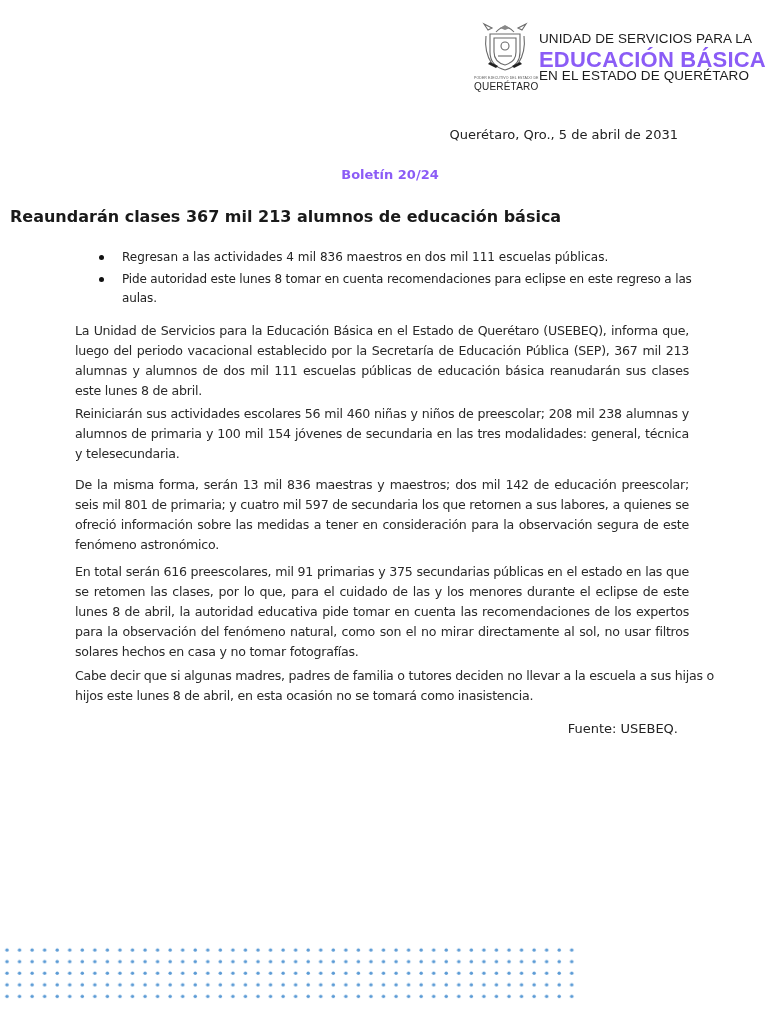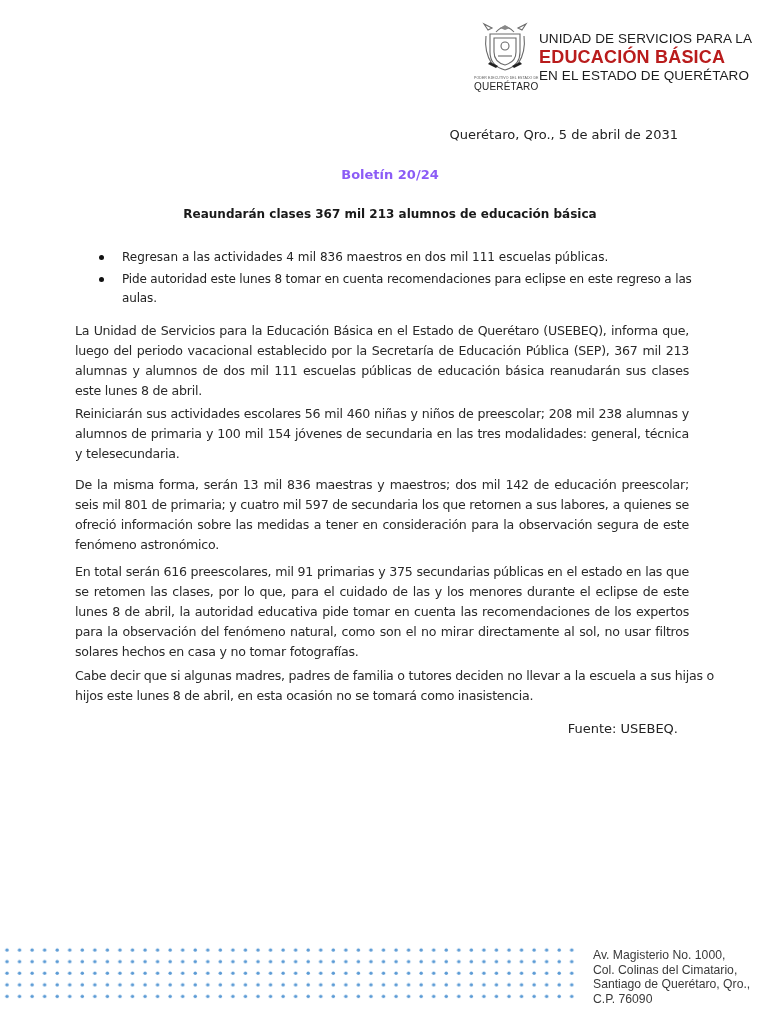--- a/index.html
+++ b/index.html
@@ -64,24 +64,24 @@
       white-space: nowrap;
       color: #1c1c1c;
     }
     .org-line1 {
       top: 13px;
       font-size: 13.5px;
       letter-spacing: 0.1px;
     }
     .org-line2 {
       top: 29px;
-      font-size: 18px;
+      font-size: 22px;
       font-weight: bold;
       letter-spacing: 0.2px;
-      color: #b91c1c;
+      color: #8b5cf6;
     }
     .org-line3 {
       top: 50px;
       font-size: 13.5px;
       letter-spacing: 0.1px;
     }
     
     .date-line {
       position: absolute;
       right: 92px;
@@ -102,24 +102,23 @@
       font-size: 13px;
       color: #8b5cf6;
       padding-left: 10px;
       box-sizing: border-box;
     }
     .headline {
       position: absolute;
       left: 0;
       width: 770px;
       top: 207px;
-      text-align: center;
       font-family: "DejaVu Sans", sans-serif;
       font-weight: bold;
-      font-size: 12px;
+      font-size: 16px;
       color: #1a1a1a;
       padding-left: 10px;
       box-sizing: border-box;
     }
     .highlights {
       position: absolute;
       left: 96px;
       top: 248px;
       width: 596px;
       margin: 0;
@@ -261,20 +260,14 @@
 
   <svg class="dots" viewBox="0 0 575 62" xmlns="http://www.w3.org/2000/svg">
     <defs>
       <pattern id="dotpat" x="0" y="0" width="12.55" height="11.6" patternUnits="userSpaceOnUse">
         <circle cx="7" cy="6" r="1.7" fill="#5b9bd5"></circle>
       </pattern>
     </defs>
     <rect x="0" y="0" width="575" height="58" fill="url(#dotpat)"></rect>
   </svg>
 
-  <div class="address">
-    <div>Av. Magisterio No. 1000,</div>
-    <div>Col. Colinas del Cimatario,</div>
-    <div>Santiago de Querétaro, Qro.,</div>
-    <div>C.P. 76090</div>
-  </div>
 
 </div>
 
 </body></html>

